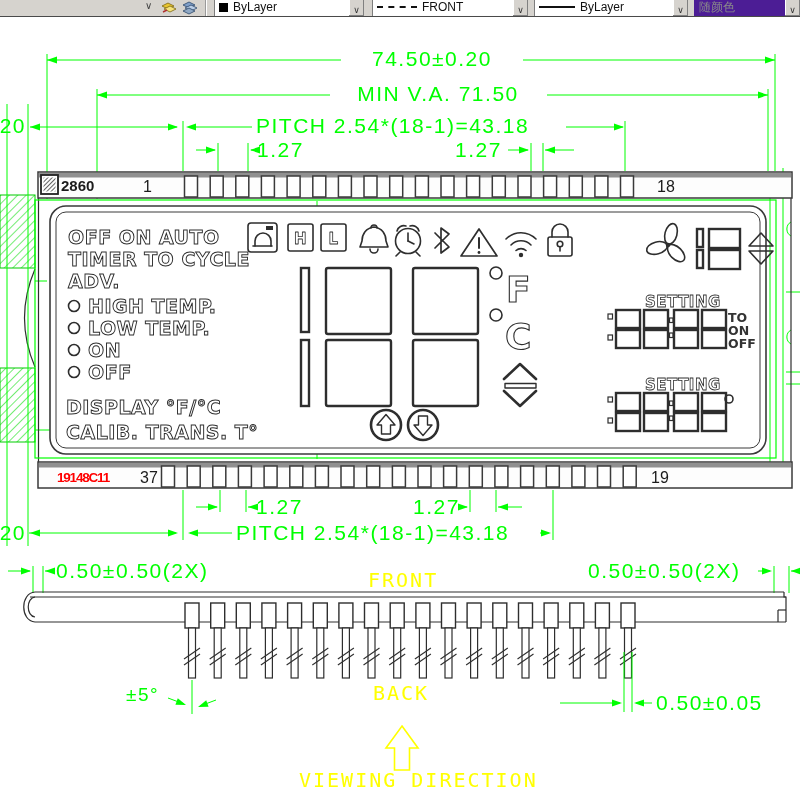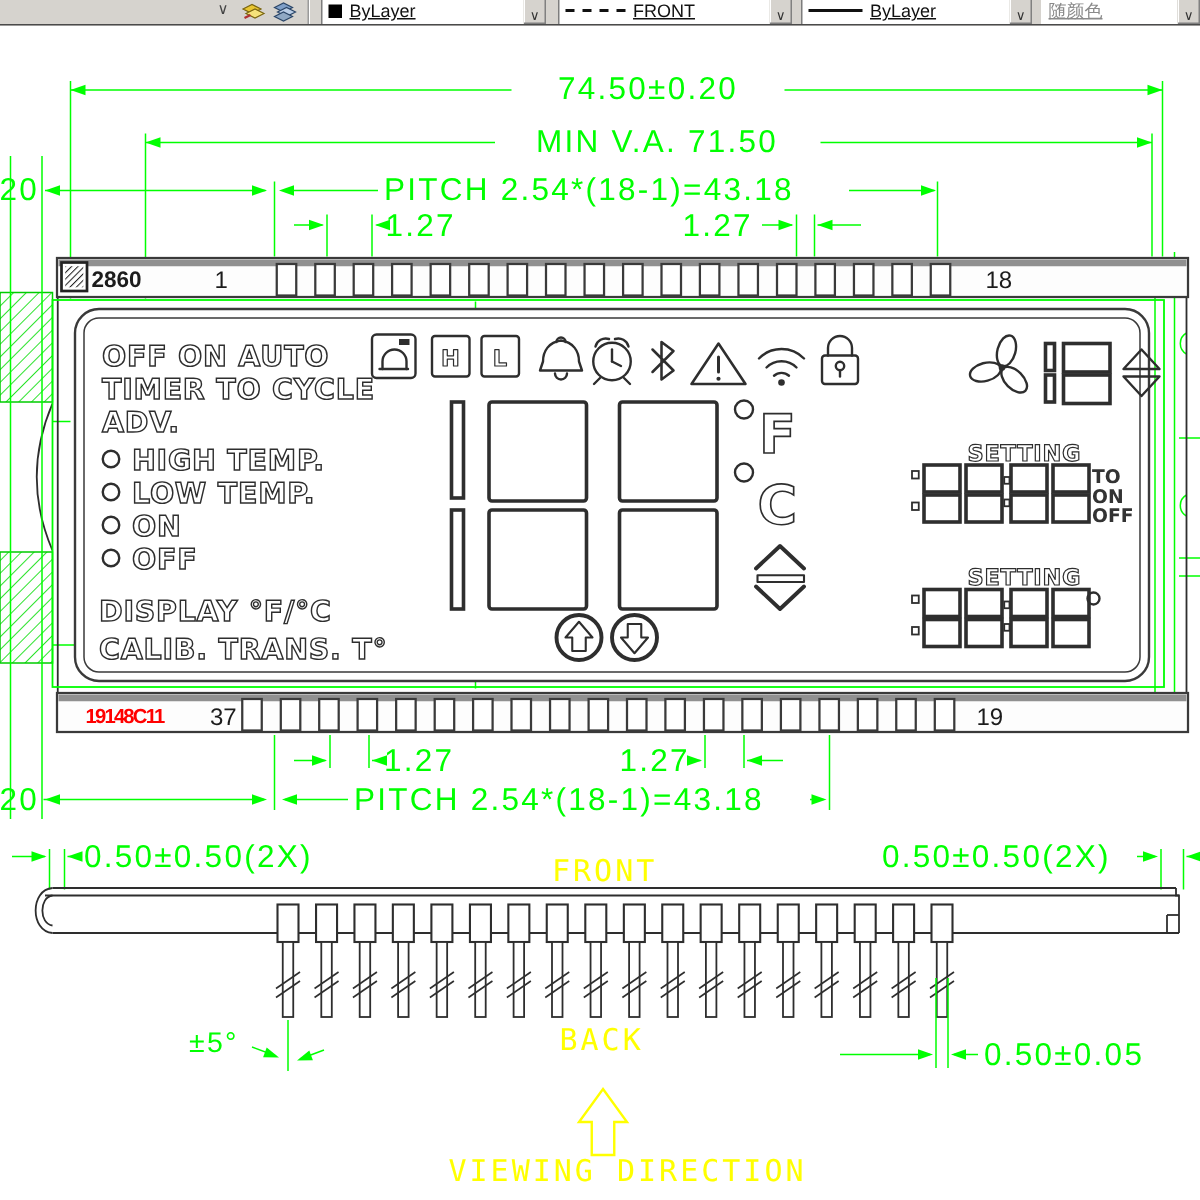--- a/index.html
+++ b/index.html
@@ -3,32 +3,32 @@
 <meta charset="utf-8">
 <style>
   html,body{margin:0;padding:0;width:800px;height:800px;overflow:hidden;background:#fff;
     font-family:"Liberation Sans",sans-serif;}
   
   .toolbar{position:absolute;left:0;top:0;width:800px;height:16px;background:#d6d3ce;
     border-bottom:1px solid #4a4a4a;z-index:5;overflow:hidden;}
   .combo{position:absolute;top:-4px;height:20px;background:#fff;
     box-shadow:inset 1px 1px 0 #7d7d7d, inset -1px -1px 0 #fdfdfd;
     display:flex;align-items:flex-end;font-size:12px;color:#111;}
-  .combo .body{flex:1;display:flex;align-items:center;gap:5px;padding:0 4px 1px 5px;height:16px;text-decoration:underline;}
+  .combo .body{flex:1;display:flex;align-items:center;gap:5px;padding:0 4px 1px 5px;height:16px;}
   .combo .dd{width:15px;height:100%;display:flex;align-items:flex-end;justify-content:center;
     background:#d6d3ce;box-shadow:inset -1px -1px 0 #808080, inset 1px 1px 0 #fff;
     font-size:9px;color:#333;padding-bottom:1px;}
   .swatch{width:9px;height:9px;background:#000;display:inline-block;}
   .dashline{width:40px;border-top:2px dashed #111;display:inline-block;}
   .solidline{width:36px;border-top:2px solid #111;display:inline-block;}
   .sep{position:absolute;top:0;width:3px;height:16px;
     background:linear-gradient(90deg,#9a9a9a 0 1px,#fff 1px 2px,transparent 2px);}
   .tbico{position:absolute;top:-1px;width:18px;height:16px;}
   .chev{position:absolute;top:0px;font-size:10px;color:#444;}
-  .disabled .body{color:#8a8a8a;background:#ffffff;}
+  .disabled .body{color:#8a8a8a;background:#4c1d95;}
   .disabled{background:#d6d3ce;}
   
   svg{position:absolute;left:0;top:0;}
   .dim{fill:#00ff00;font-family:"Liberation Sans",sans-serif;font-size:21px;letter-spacing:1.5px;}
   .dimc{text-anchor:middle;}
   .dime{text-anchor:end;}
   .yel{fill:#ffff00;font-family:"DejaVu Sans Mono",monospace;font-size:20px;letter-spacing:2px;}
   .blk{fill:#1c1c1c;font-family:"Liberation Sans",sans-serif;font-size:16px;}
   .bold{font-weight:bold;}
   .red{fill:#ff0000;font-weight:bold;font-size:13.5px;letter-spacing:-1.2px;

